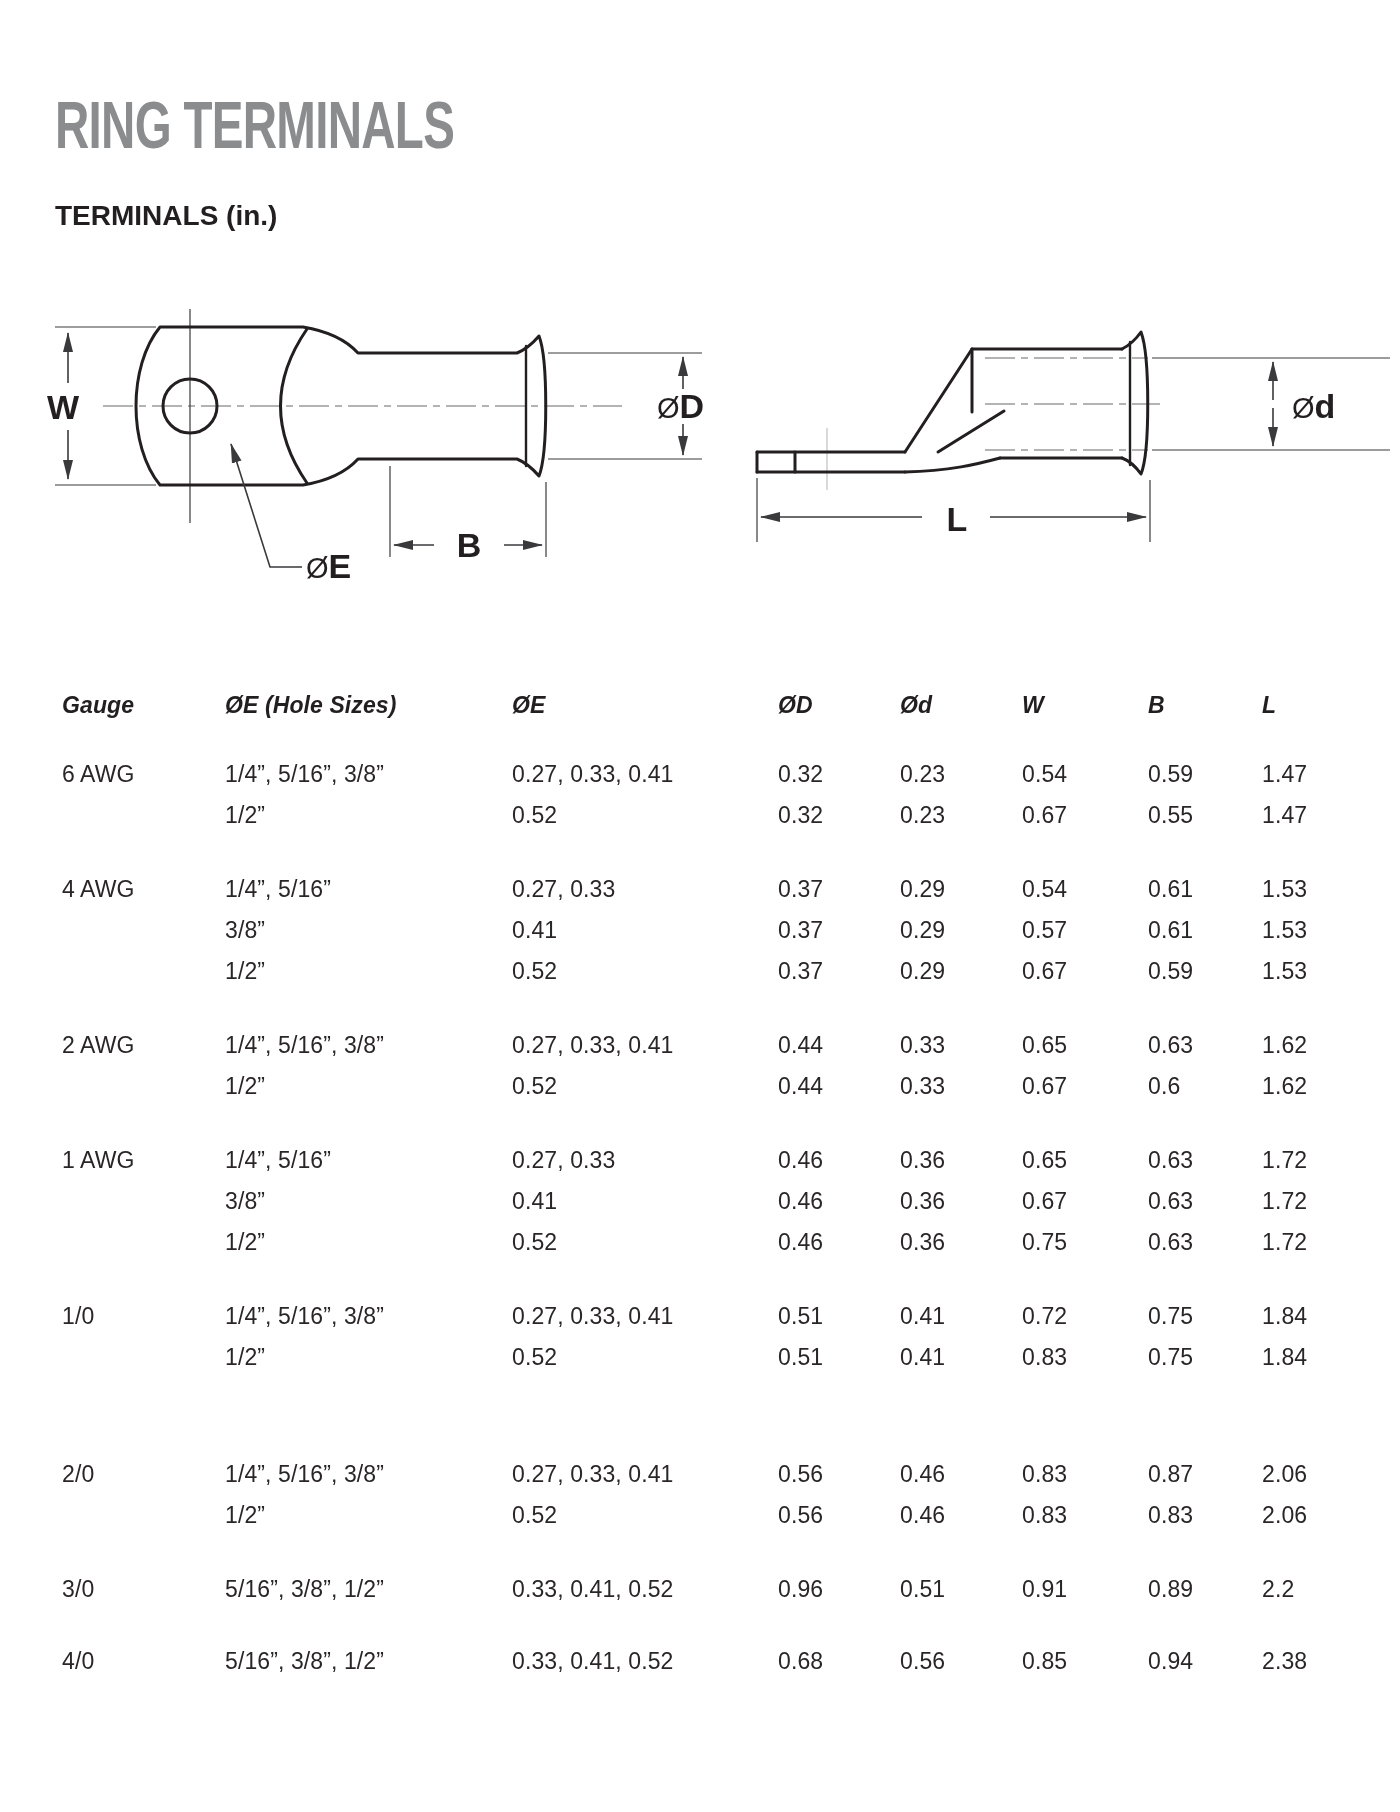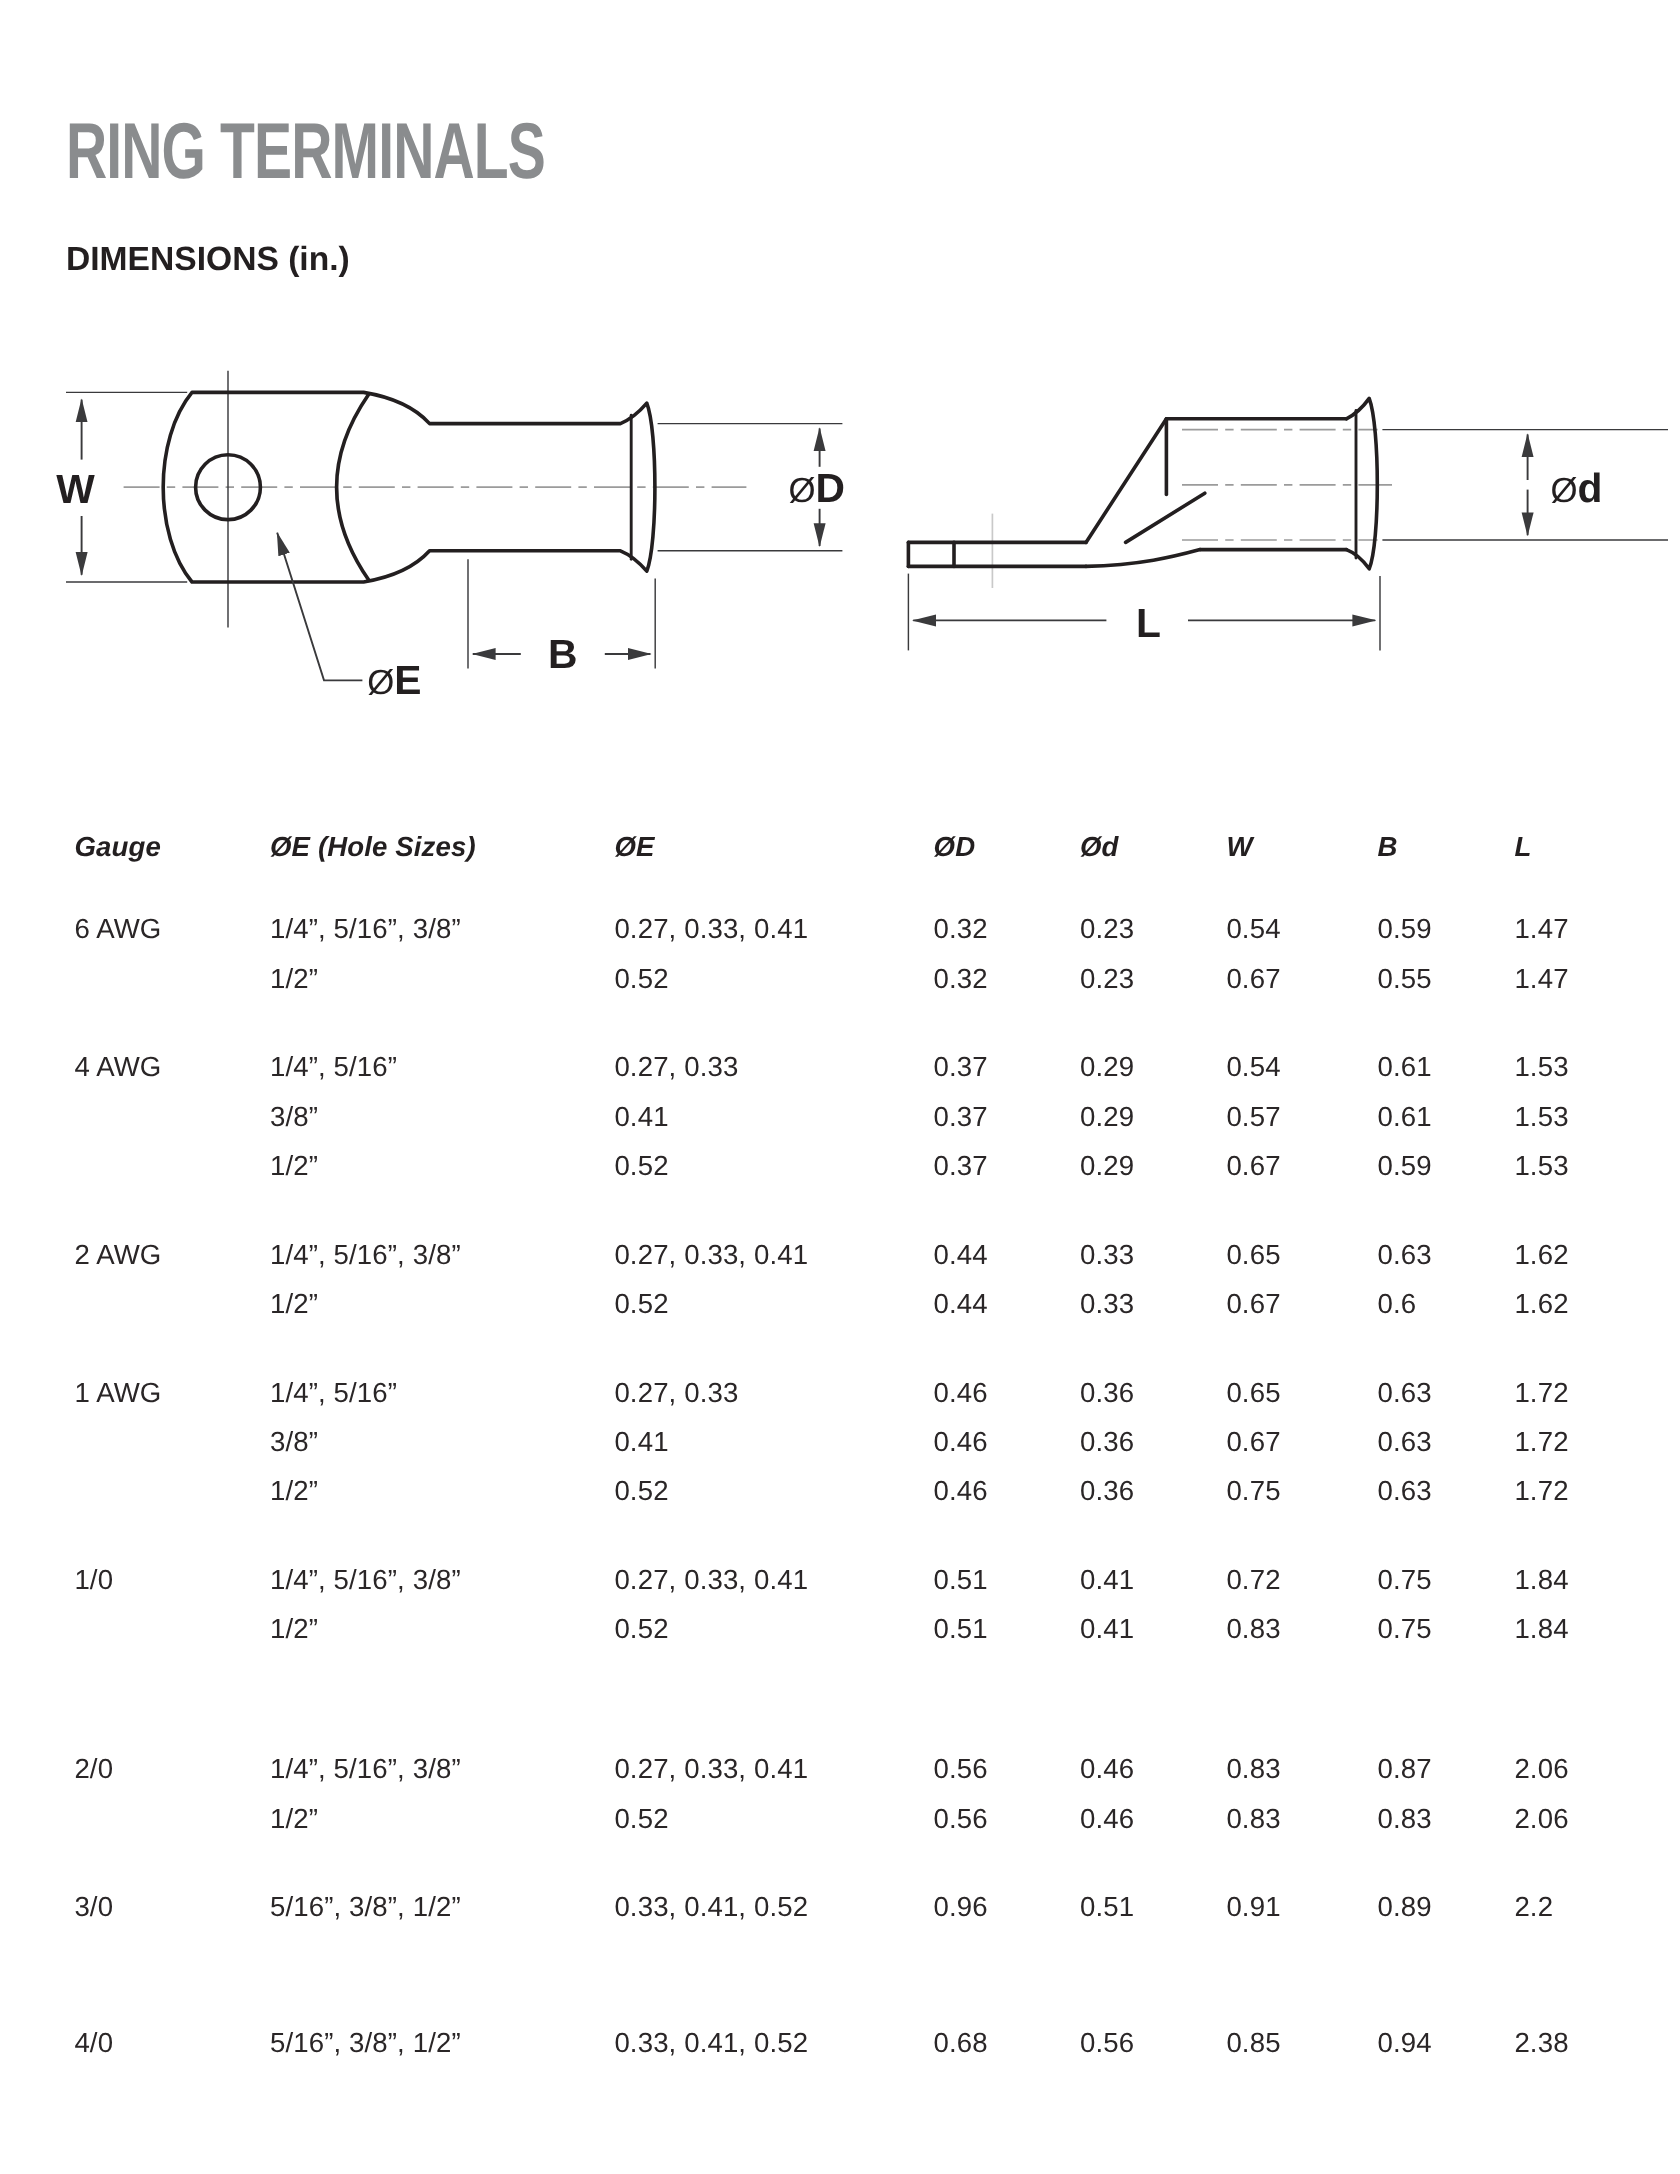--- a/index.html
+++ b/index.html
@@ -26,21 +26,21 @@
   .trow.thead span{font-weight:bold;color:#231f20;font-style:italic;}
   .c0{left:7px;}  .c1{left:170px;} .c2{left:457px;} .c3{left:723px;}
   .c4{left:845px;} .c5{left:967px;} .c6{left:1093px;} .c7{left:1207px;}
 </style>
 </head>
 <body>
 
 <div class="page">
 
   <div class="title">RING TERMINALS</div>
-  <div class="section-title">DIMENSIONS (in.)</div>
+  <div class="section-title">TERMINALS (in.)</div>
 
   <svg class="diagram" viewBox="0 0 1400 620">
     <defs>
       <marker id="arr" viewBox="0 0 20 12" refX="19" refY="6" markerWidth="20" markerHeight="12" markerUnits="userSpaceOnUse" orient="auto">
         <path d="M0,1 L20,6 L0,11 z" fill="#3a3a3c"></path>
       </marker>
     </defs>
 
     <g>
 
@@ -266,21 +266,21 @@
       <div class="trow" style="top: 1576px;">
         <span class="c0">3/0</span>
         <span class="c1">5/16”, 3/8”, 1/2”</span>
         <span class="c2">0.33, 0.41, 0.52</span>
         <span class="c3">0.96</span>
         <span class="c4">0.51</span>
         <span class="c5">0.91</span>
         <span class="c6">0.89</span>
         <span class="c7">2.2</span>
       </div>
-      <div class="trow" style="top: 1689px;">
+      <div class="trow" style="top: 1648px;">
         <span class="c0">4/0</span>
         <span class="c1">5/16”, 3/8”, 1/2”</span>
         <span class="c2">0.33, 0.41, 0.52</span>
         <span class="c3">0.68</span>
         <span class="c4">0.56</span>
         <span class="c5">0.85</span>
         <span class="c6">0.94</span>
         <span class="c7">2.38</span>
       </div>
     </div>

